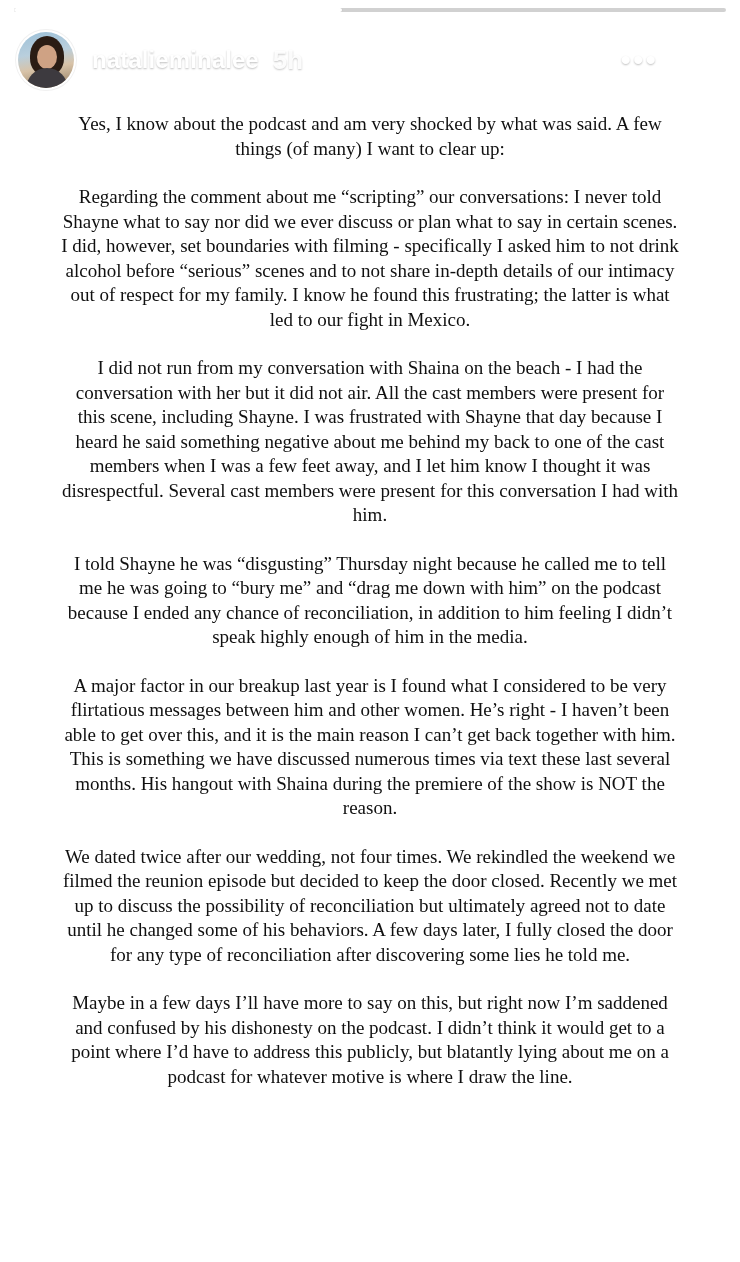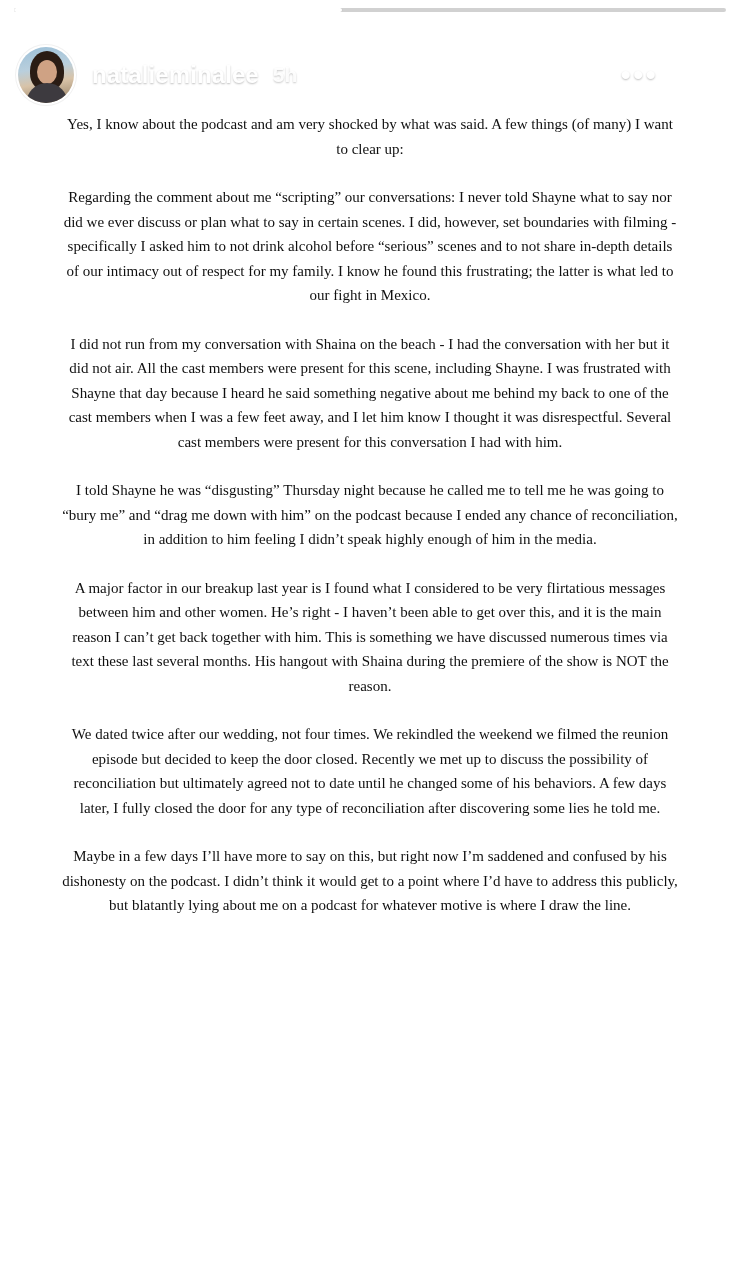--- a/index.html
+++ b/index.html
@@ -36,21 +36,21 @@
   .progress-fill {
     height: 100%;
     background: #ffffff;
     border-radius: 2px;
     box-shadow: 0 0 0 0.5px rgba(0,0,0,0.05);
   }
 
   
   .header {
     position: absolute;
-    top: 38px;
+    top: 23px;
     left: 0;
     right: 0;
     height: 74px;
     display: flex;
     align-items: center;
     padding: 0 18px 0 16px;
   }
   .avatar-ring {
     width: 60px;
     height: 60px;
@@ -99,21 +99,21 @@
     margin-left: 16px;
     color: #ffffff;
     font-size: 24px;
     font-weight: 600;
     text-shadow: 0 1px 2px rgba(0,0,0,0.25);
     letter-spacing: 0.1px;
   }
   .timestamp {
     margin-left: 14px;
     color: rgba(255,255,255,0.92);
-    font-size: 21px;
+    font-size: 26px;
     font-weight: 700;
     text-shadow: 0 1px 2px rgba(0,0,0,0.22);
   }
   .header-spacer { flex: 1 1 auto; }
   .more-icon {
     color: #ffffff;
     font-size: 30px;
     line-height: 10px;
     letter-spacing: 2px;
     padding: 8px 12px;
@@ -139,21 +139,21 @@
 
   
   .content {
     position: absolute;
     top: 112px;
     left: 60px;
     right: 60px;
     bottom: 14px;
     font-family: "Liberation Serif", serif;
     color: #101010;
-    font-size: 15px;
+    font-size: 19px;
     line-height: 24.5px;
     text-align: center;
   }
   .content p {
     margin: 0 0 24px 0;
   }
   .content p:last-child { margin-bottom: 8px; }
 </style>
 </head>
 <body>

